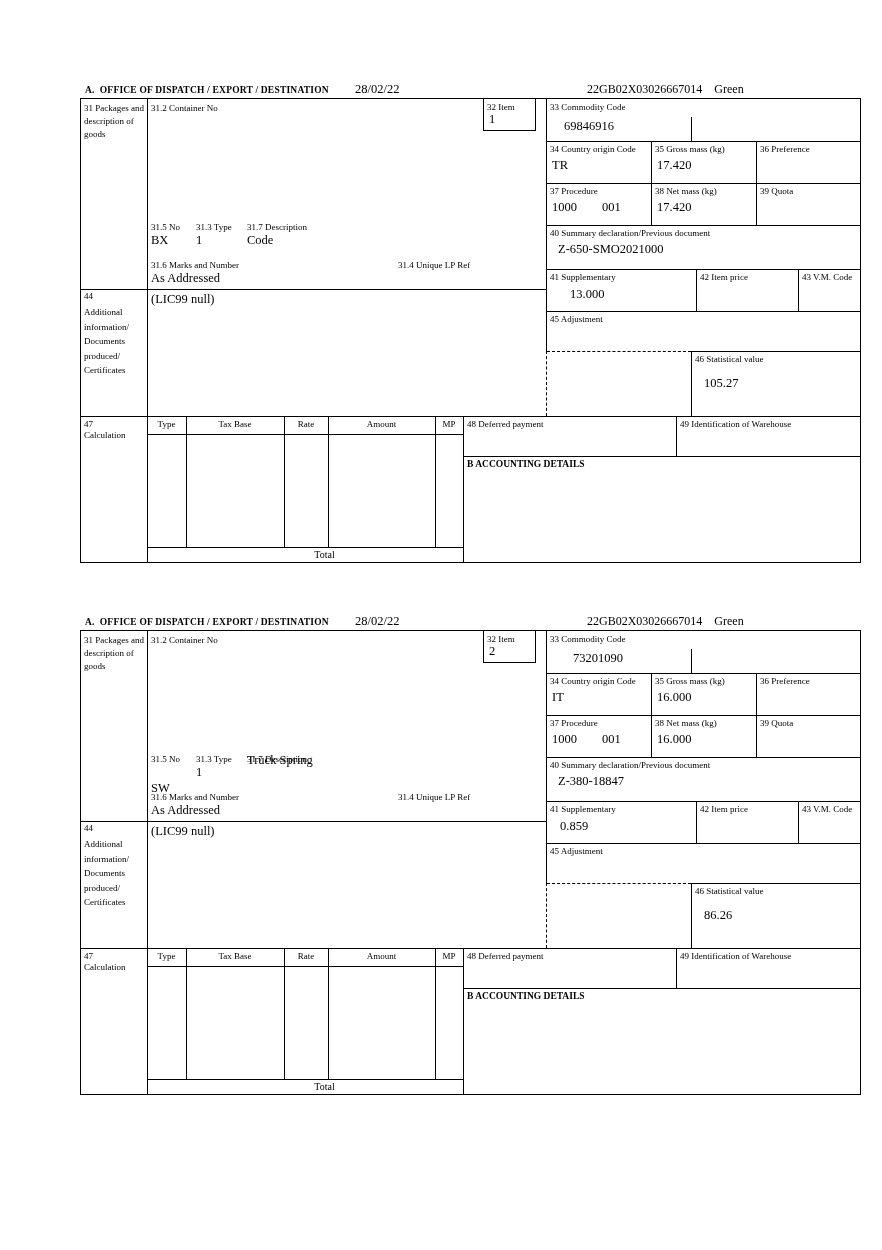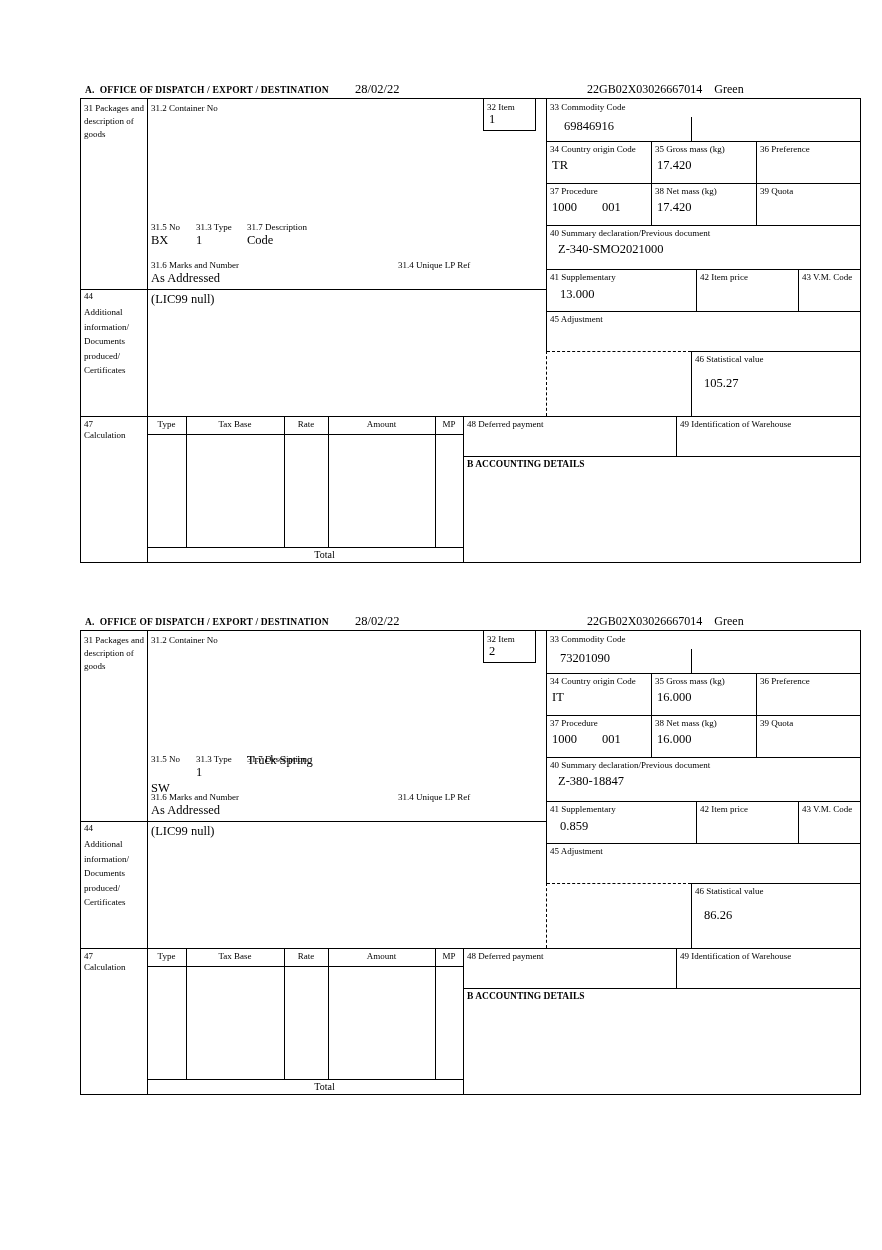--- a/index.html
+++ b/index.html
@@ -105,23 +105,23 @@
       <div class="lbl" style="left:574px;top:45px">35 Gross mass (kg)</div>
       <div class="val" style="left:576px;top:59px">17.420</div>
       <div class="lbl" style="left:679px;top:45px">36 Preference</div>
       <div class="lbl" style="left:469px;top:87px">37 Procedure</div>
       <div class="val" style="left:471px;top:101px">1000</div>
       <div class="val" style="left:521px;top:101px">001</div>
       <div class="lbl" style="left:574px;top:87px">38 Net mass (kg)</div>
       <div class="val" style="left:576px;top:101px">17.420</div>
       <div class="lbl" style="left:679px;top:87px">39 Quota</div>
       <div class="lbl" style="left:469px;top:129px">40 Summary declaration/Previous document</div>
-      <div class="val" style="left:477px;top:143px">Z-340-SMO2021000</div>
+      <div class="val" style="left:477px;top:143px">Z-650-SMO2021000</div>
       <div class="lbl" style="left:469px;top:173px">41 Supplementary</div>
-      <div class="val" style="left:479px;top:188px">13.000</div>
+      <div class="val" style="left:489px;top:188px">13.000</div>
       <div class="lbl" style="left:619px;top:173px">42 Item price</div>
       <div class="lbl" style="left:721px;top:173px">43 V.M. Code</div>
       <div class="lbl" style="left:469px;top:215px">45 Adjustment</div>
       <div class="lbl" style="left:614px;top:255px">46 Statistical value</div>
       <div class="val" style="left:623px;top:277px">105.27</div>
 
       <div class="lbl ctr" style="left:66px;top:320px;width:39px">Type</div>
       <div class="lbl ctr" style="left:105px;top:320px;width:98px">Tax Base</div>
       <div class="lbl ctr" style="left:203px;top:320px;width:44px">Rate</div>
       <div class="lbl ctr" style="left:247px;top:320px;width:107px">Amount</div>
@@ -189,21 +189,21 @@
       <div class="lbl" style="left:166px;top:123px">31.7 Description</div>
       <div class="val" style="left:70px;top:150px">SW</div>
       <div class="val" style="left:115px;top:134px">1</div>
       <div class="val" style="left:166px;top:122px">Truck Spring</div>
       <div class="lbl" style="left:70px;top:161px">31.6 Marks and Number</div>
       <div class="lbl" style="left:317px;top:161px">31.4 Unique LP Ref</div>
       <div class="val" style="left:70px;top:172px">As Addressed</div>
       <div class="val" style="left:70px;top:193px">(LIC99 null)</div>
 
       <div class="lbl" style="left:469px;top:3px">33 Commodity Code</div>
-      <div class="val" style="left:479px;top:20px">73201090</div>
+      <div class="val" style="left:492px;top:20px">73201090</div>
       <div class="lbl" style="left:469px;top:45px">34 Country origin Code</div>
       <div class="val" style="left:471px;top:59px">IT</div>
       <div class="lbl" style="left:574px;top:45px">35 Gross mass (kg)</div>
       <div class="val" style="left:576px;top:59px">16.000</div>
       <div class="lbl" style="left:679px;top:45px">36 Preference</div>
       <div class="lbl" style="left:469px;top:87px">37 Procedure</div>
       <div class="val" style="left:471px;top:101px">1000</div>
       <div class="val" style="left:521px;top:101px">001</div>
       <div class="lbl" style="left:574px;top:87px">38 Net mass (kg)</div>
       <div class="val" style="left:576px;top:101px">16.000</div>

